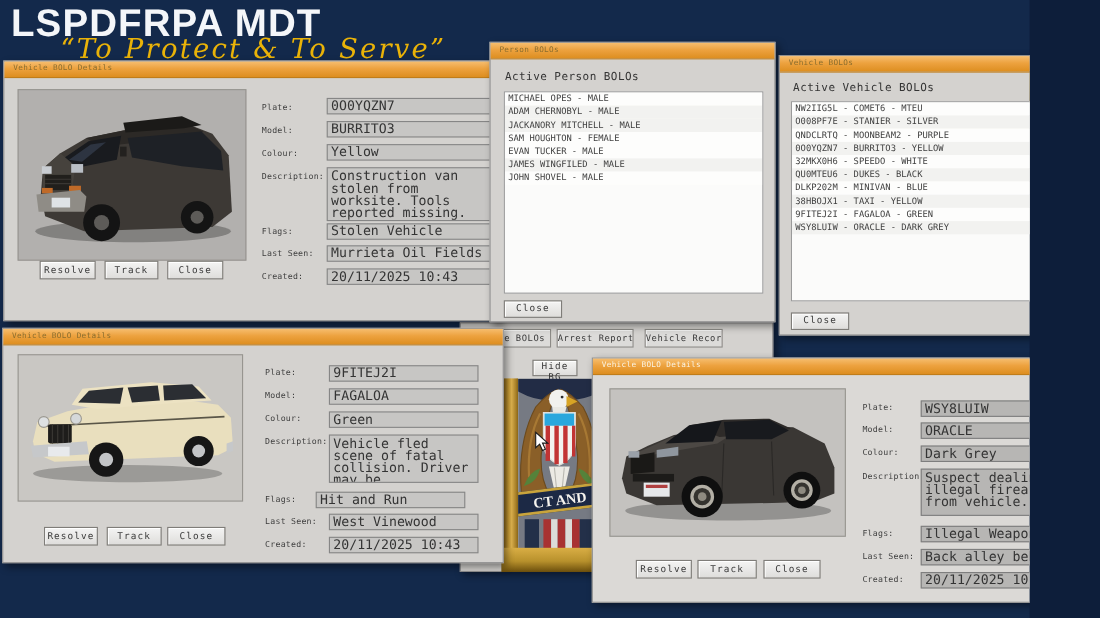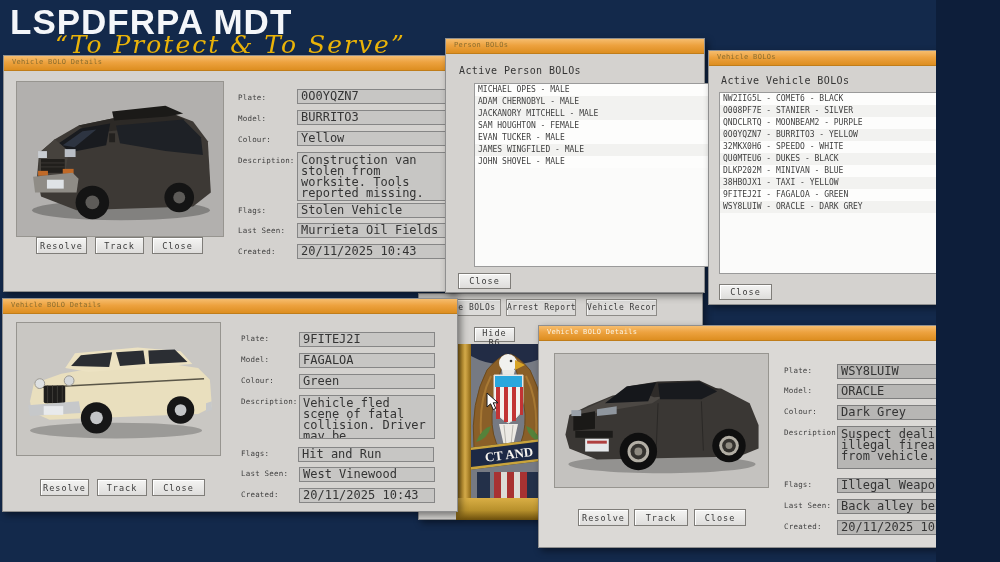--- a/index.html
+++ b/index.html
@@ -62,21 +62,21 @@
 
   <div class="gold-band-top"></div>
 
   <div class="app-title">LSPDFRPA MDT</div>
   <div class="app-tagline">“To Protect &amp; To Serve”</div>
 
   <div class="win z1" style="left:418px;top:293px;width:285px;height:227px;">
     <div class="tab" style="left:2px;top:5px;width:80px;height:17px;">Vehicle BOLOs</div>
     <div class="tab" style="left:87px;top:5px;width:70px;height:17px;">Arrest Reports</div>
     <div class="tab" style="left:167px;top:5px;width:71px;height:17px;">Vehicle Records</div>
-    <button class="btn" style="left:55px;top:33px;width:41px;height:15px;">Hide BG</button>
+    <button class="btn" style="left:65px;top:33px;width:41px;height:15px;">Hide BG</button>
 
     <div class="gold-col" style="left:37px;top:50px;width:15px;height:176px;"></div>
     <div class="seal" style="left:52px;top:50px;width:75px;height:176px;">
       <svg viewBox="0 0 75 176" width="75" height="176">
         <rect x="0" y="0" width="75" height="176" fill="#767a83"></rect>
         <path d="M0 0 H75 V12 Q56 22 37 20 Q18 22 0 12 Z" fill="#222c45"></path>
 
         <path d="M3 104 Q-1 58 16 26 Q27 13 36 10 Q23 40 21 70 Q20 92 29 106 Z" fill="#8a5f28" stroke="#6b4a1e" stroke-width="1"></path>
         <path d="M72 104 Q76 58 59 26 Q48 13 39 10 Q52 40 54 70 Q55 92 46 106 Z" fill="#8a5f28" stroke="#6b4a1e" stroke-width="1"></path>
         <path d="M10 90 Q8 55 20 32 M65 90 Q67 55 55 32" stroke="#a87934" stroke-width="2" fill="none"></path>
@@ -166,39 +166,39 @@
     <div class="fld" style="left:293px;top:167px;width:152px;height:15px;">Murrieta Oil Fields</div>
     <span class="lbl" style="left:234px;top:191px;">Created:</span>
     <div class="fld" style="left:293px;top:188px;width:152px;height:15px;">20/11/2025 10:43</div>
   </div>
 
   <div class="win z3" style="left:445px;top:38px;width:260px;height:255px;">
     <div class="tbar">
         <span class="ttext">Person BOLOs</span>
       </div>
     <div class="heading" style="left:13px;top:26px;">Active Person BOLOs</div>
-    <div class="listbox" style="left:12px;top:44px;width:236px;height:184px;margin-left:16px;">
+    <div class="listbox" style="left:12px;top:44px;width:236px;height:184px;">
         <div class="lrow">MICHAEL OPES - MALE</div>
         <div class="lrow alt">ADAM CHERNOBYL - MALE</div>
         <div class="lrow alt">JACKANORY MITCHELL - MALE</div>
         <div class="lrow">SAM HOUGHTON - FEMALE</div>
         <div class="lrow">EVAN TUCKER - MALE</div>
         <div class="lrow alt">JAMES WINGFILED - MALE</div>
         <div class="lrow">JOHN SHOVEL - MALE</div>
       </div>
     <button class="btn" style="left:12px;top:234px;width:53px;height:16px;">Close</button>
   </div>
 
   <div class="win z4" style="left:708px;top:50px;width:260px;height:255px;">
     <div class="tbar">
         <span class="ttext">Vehicle BOLOs</span>
       </div>
     <div class="heading" style="left:12px;top:24px;">Active Vehicle BOLOs</div>
     <div class="listbox" style="left:10px;top:41px;width:236px;height:182px;">
-        <div class="lrow">NW2IIG5L - COMET6 - BLACK</div>
+        <div class="lrow">NW2IIG5L - COMET6 - MTEU</div>
         <div class="lrow alt">O008PF7E - STANIER - SILVER</div>
         <div class="lrow">QNDCLRTQ - MOONBEAM2 - PURPLE</div>
         <div class="lrow alt">0O0YQZN7 - BURRITO3 - YELLOW</div>
         <div class="lrow">32MKX0H6 - SPEEDO - WHITE</div>
         <div class="lrow alt">QU0MTEU6 - DUKES - BLACK</div>
         <div class="lrow">DLKP202M - MINIVAN - BLUE</div>
         <div class="lrow alt">38HBOJX1 - TAXI - YELLOW</div>
         <div class="lrow">9FITEJ2I - FAGALOA - GREEN</div>
         <div class="lrow alt">WSY8LUIW - ORACLE - DARK GREY</div>
       </div>
@@ -236,21 +236,21 @@
     <button class="btn" style="left:149px;top:180px;width:53px;height:17px;">Close</button>
     <span class="lbl" style="left:238px;top:35px;">Plate:</span>
     <div class="fld" style="left:296px;top:33px;width:136px;height:15px;">9FITEJ2I</div>
     <span class="lbl" style="left:238px;top:56px;">Model:</span>
     <div class="fld" style="left:296px;top:54px;width:136px;height:15px;">FAGALOA</div>
     <span class="lbl" style="left:238px;top:77px;">Colour:</span>
     <div class="fld" style="left:296px;top:75px;width:136px;height:15px;">Green</div>
     <span class="lbl" style="left:238px;top:98px;">Description:</span>
     <div class="fld ta" style="left:296px;top:96px;width:136px;height:44px;">Vehicle fled scene of fatal collision. Driver may be intoxicated.</div>
     <span class="lbl" style="left:238px;top:150px;">Flags:</span>
-    <div class="fld" style="left:295px;top:148px;width:136px;height:15px;">Hit and Run</div>
+    <div class="fld" style="left:284px;top:148px;width:136px;height:15px;">Hit and Run</div>
     <span class="lbl" style="left:238px;top:170px;">Last Seen:</span>
     <div class="fld" style="left:296px;top:168px;width:136px;height:15px;">West Vinewood</div>
     <span class="lbl" style="left:238px;top:191px;">Created:</span>
     <div class="fld" style="left:296px;top:189px;width:136px;height:15px;">20/11/2025 10:43</div>
   </div>
 
   <div class="win active z6" style="left:538px;top:325px;width:455px;height:223px;background:#dbd9d6;">
     <div class="tbar">
       <span class="ttext">Vehicle BOLO Details</span>
       <div class="xbtn">✕</div>

